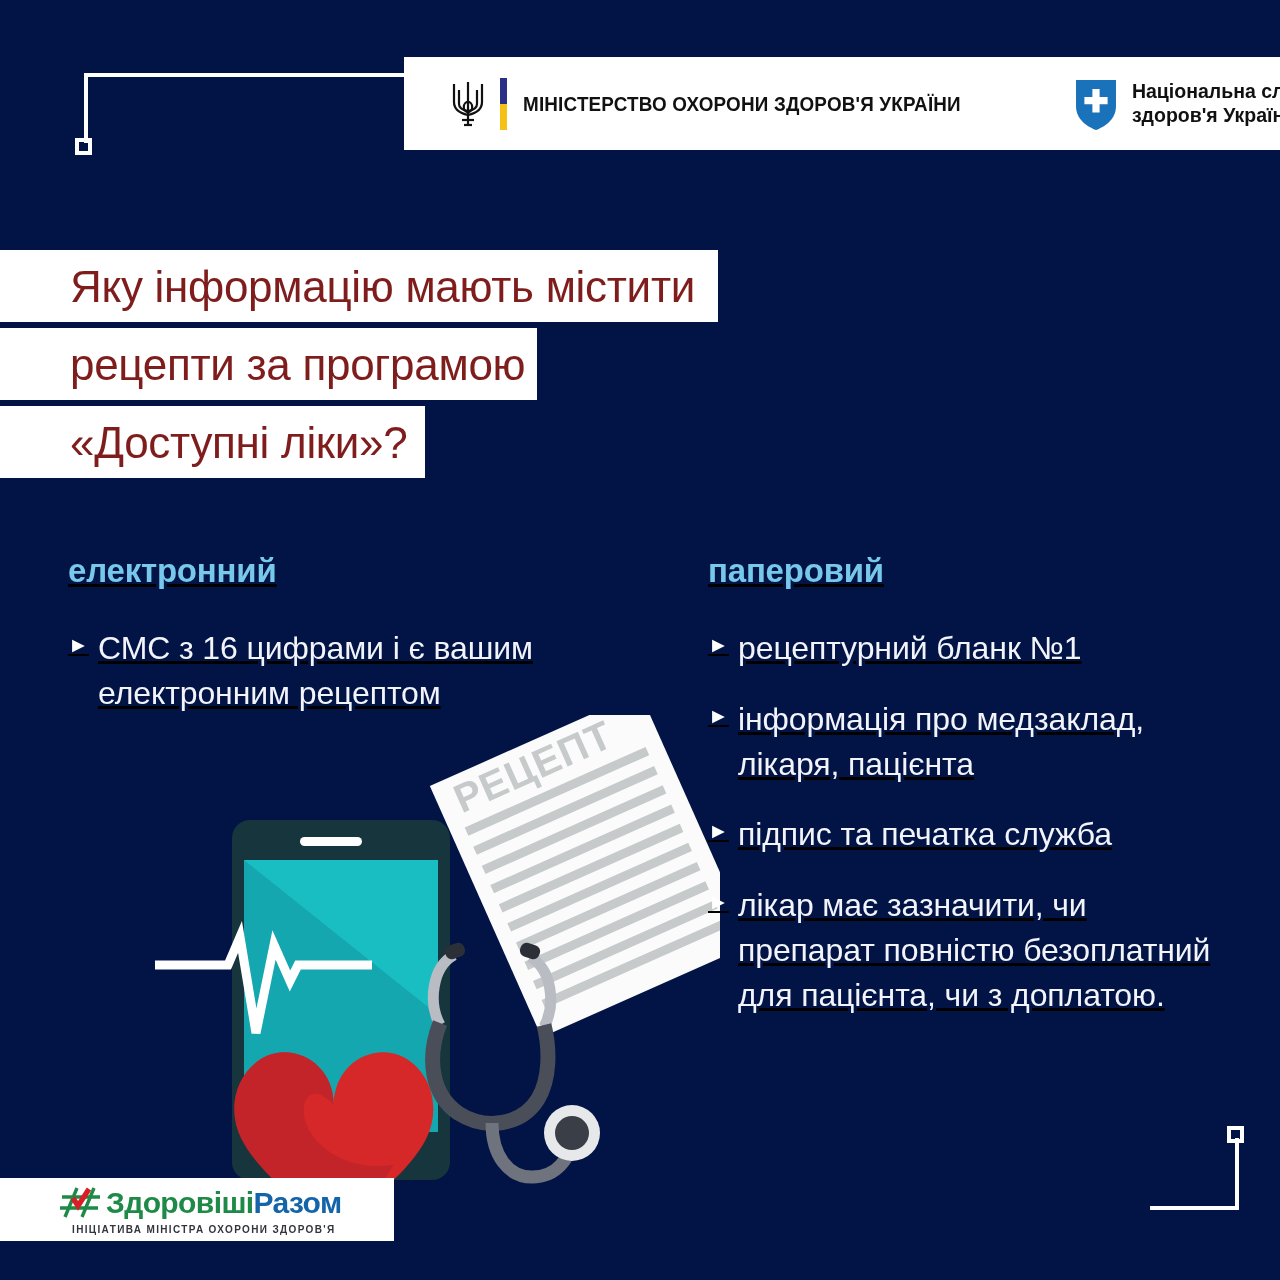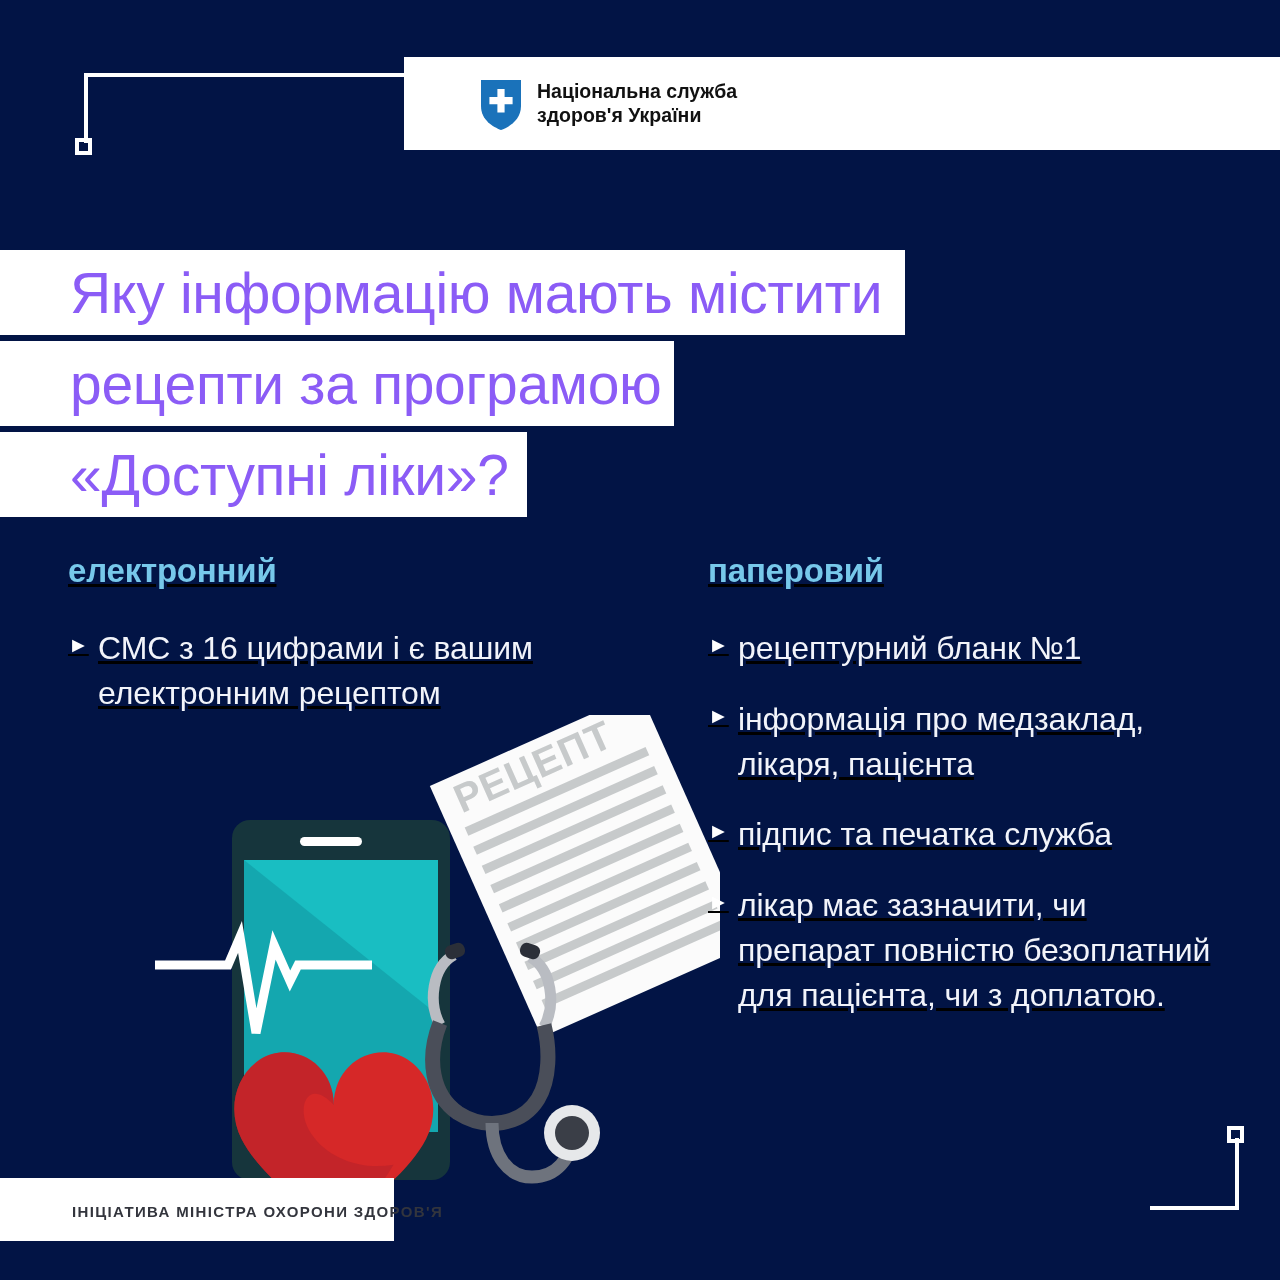--- a/index.html
+++ b/index.html
@@ -33,22 +33,22 @@
              white-space:nowrap; transform:scaleX(.92); transform-origin:left center; }
 
   .nszu-logo { display:flex; align-items:center; margin-left:75px; }
   .shield { width:44px; height:56px; flex:none; }
   .nszu-text { margin-left:14px; font-size:19.5px; font-weight:700; color:#111111;
                line-height:1.22; white-space:nowrap; }
 
   
   .title-wrap { position:absolute; left:0; top:250px; z-index:4; }
   .title-line {
-    background:#ffffff; color:#8b5cf6;
-    font-size:57px; font-weight:400; line-height:1;
+    background:#ffffff; color:#7f1d1d;
+    font-size:44px; font-weight:400; line-height:1;
     padding:15px 0 13px 70px; margin-bottom:6px; white-space:nowrap; width:fit-content;
     letter-spacing:-.3px;
   }
   .title-line.l1 { padding-right:23px; }
   .title-line.l2 { padding-right:12px; }
   .title-line.l3 { padding-right:18px; }
 
   
   .col { position:absolute; top:552px; z-index:3;text-decoration:underline; }
   .col-left  { left:68px; width:470px; }
@@ -70,36 +70,52 @@
   .footer-band {
     position:absolute; left:0; top:1178px; width:394px; height:63px;
     background:#ffffff; z-index:5;
     display:flex; flex-direction:column; justify-content:center;
   }
   .zr-row { display:flex; align-items:center; margin-left:60px; }
   .hashmark { width:44px; height:36px; flex:none; margin-right:2px; }
   .zr-main { font-size:30px; font-weight:700; line-height:1; letter-spacing:-.6px; }
   .zr-green { color:#1f8a47; }
   .zr-blue  { color:#1464aa; }
-  .zr-sub { margin-left:72px; margin-top:3px; font-size:15px; font-weight:700;
+  .zr-sub { margin-left:72px; margin-top:3px; font-size:10px; font-weight:700;
             letter-spacing:1.35px; color:#33353d; white-space:nowrap; }
 </style>
 </head>
 <body>
 
 <div class="corner-tl-h"></div>
 <div class="corner-tl-v"></div>
 <div class="corner-tl-sq"></div>
 
 <div class="corner-br-v"></div>
 <div class="corner-br-h"></div>
 <div class="corner-br-sq"></div>
 
 <div class="header-band">
 
+  <div class="mh-logo">
+    <svg class="trident" viewBox="0 0 40 56">
+      <g fill="none" stroke="#111111" stroke-width="2.2">
+        <path d="M20 6 L20 50"></path>
+        <path d="M6 8 L6 26 C6 33 11 37 20 39"></path>
+        <path d="M34 8 L34 26 C34 33 29 37 20 39"></path>
+        <path d="M11 14 L11 28 C11 32 14 34 20 35"></path>
+        <path d="M29 14 L29 28 C29 32 26 34 20 35"></path>
+        <path d="M14 44 L26 44"></path>
+        <ellipse cx="20" cy="31" rx="4.2" ry="5.2"></ellipse>
+        <path d="M16 49 L24 49"></path>
+      </g>
+    </svg>
+    <div class="flagbar"></div>
+    <div class="mh-text">МІНІСТЕРСТВО ОХОРОНИ ЗДОРОВ'Я УКРАЇНИ</div>
+  </div>
 
   <div class="nszu-logo">
     <svg class="shield" viewBox="0 0 44 56">
       <path d="M2 4 L42 4 L42 30 C42 44 30 51 22 54 C14 51 2 44 2 30 Z" fill="#1a72ba"></path>
       <path d="M18.4 13 L25.6 13 L25.6 21 L33.6 21 L33.6 28.2 L25.6 28.2 L25.6 36.4 L18.4 36.4 L18.4 28.2 L10.4 28.2 L10.4 21 L18.4 21 Z" fill="#ffffff"></path>
     </svg>
     <div class="nszu-text">
       <div>Національна служба</div>
       <div>здоров'я України</div>
     </div>
@@ -185,14 +201,26 @@
     <rect x="305" y="229" width="20" height="14" rx="6" fill="#2b2f38" transform="rotate(-18 315 236)"></rect>
     <rect x="380" y="229" width="20" height="14" rx="6" fill="#2b2f38" transform="rotate(18 390 236)"></rect>
     <path d="M300 308 C286 344 292 380 318 398 C346 416 382 410 398 384 C410 364 410 334 404 310" stroke="#4a4e59" stroke-width="15"></path>
     <path d="M352 408 C352 440 368 462 392 462 C416 462 432 444 432 418 L432 392" stroke="#6e737d" stroke-width="13"></path>
     <circle cx="432" cy="418" r="28" fill="#e6e8ea"></circle>
     <circle cx="432" cy="418" r="17" fill="#3a3e47"></circle>
   </g>
 </svg>
 
 <div class="footer-band">
+  <div class="zr-row">
+    <svg class="hashmark" viewBox="0 0 44 36">
+      <g stroke="#1f8a47" stroke-width="3.4" fill="none">
+        <line x1="5" y1="32" x2="17" y2="3"></line>
+        <line x1="22" y1="32" x2="34" y2="3"></line>
+        <line x1="2" y1="12" x2="40" y2="12"></line>
+        <line x1="0" y1="23" x2="38" y2="23"></line>
+      </g>
+      <path d="M13 13 L18 21 L29 4" stroke="#d81f26" stroke-width="5.2" fill="none" stroke-linecap="butt" stroke-linejoin="miter"></path>
+    </svg>
+    <div class="zr-main"><span class="zr-green">Здоровіші</span><span class="zr-blue">Разом</span></div>
+  </div>
   <div class="zr-sub">ІНІЦІАТИВА МІНІСТРА ОХОРОНИ ЗДОРОВ'Я</div>
 </div>
 
 </body></html>

